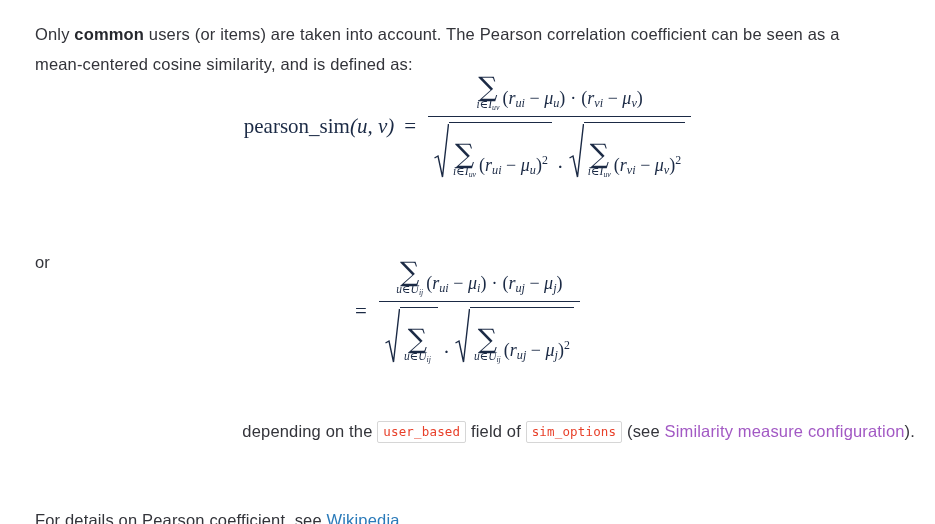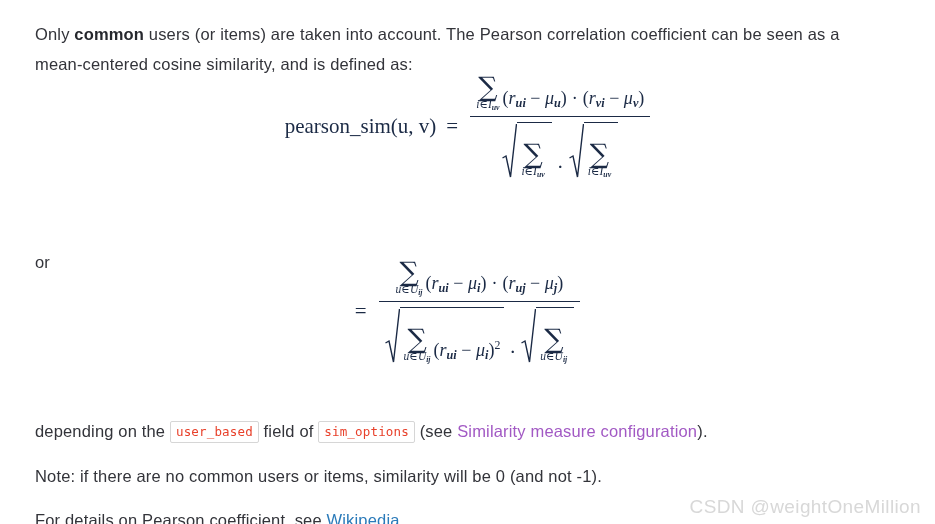--- a/index.html
+++ b/index.html
@@ -29,21 +29,21 @@
   .para {
     position: absolute;
     left: 35px;
     font-size: 16.5px;
     line-height: 30px;
     color: #33343a;
     letter-spacing: 0.01em;
   }
   .para.p-intro { top: 2px; width: 855px; }
   .para.p-or    { top: 230px; }
-  .para.p-dep   { top: 399px; width: 880px; }
+  .para.p-dep   { top: 399px; width: 880px; text-align: right; }
   .para.p-note  { top: 444px; width: 880px; }
   .para.p-det   { top: 488px; width: 880px; }
 
   b.strong { font-weight: bold; color: #26282e; }
 
   a.link {
     text-decoration: none;
     cursor: pointer;
   }
   a.link.violet { color: #a259c4; }
@@ -79,21 +79,21 @@
     justify-content: center;
     font-size: 21px;
   }
 
   .lhs {
     font-family: "Liberation Serif", "DejaVu Serif", serif;
     font-size: 21px;
     white-space: nowrap;
     padding-right: 10px;
   }
-  .lhs .ital { }
+  .lhs .ital { font-style: italic; }
 
   .eqsign { font-size: 21px; padding-right: 12px; }
 
   
   .frac {
     display: inline-flex;
     flex-direction: column;
     align-items: center;
     justify-content: center;
     vertical-align: middle;
@@ -141,21 +141,20 @@
     white-space: nowrap;
     font-style: italic;
   }
   .term .paren,
   .term .op,
   .term .dot { font-style: normal; }
   .sub {
     font-size: 0.68em;
     vertical-align: -0.22em;
     font-style: italic;
-    font-weight: bold;
   }
   .sup {
     font-size: 0.66em;
     vertical-align: 0.58em;
     font-style: normal;
   }
   .cdot {
     font-style: normal;
     padding: 0 5px;
   }
@@ -225,36 +224,38 @@
             <span class="sign">
               <svg width="15" height="58" viewBox="0 0 15 58" aria-hidden="true">
                 <path d="M0.5 36 L4 34 L8.5 55 L14.5 2" fill="none" stroke="#1b2a45" stroke-width="1.4" stroke-linejoin="miter"></path>
               </svg>
             </span>
             <span class="body">
               <span class="sum">
                 <span class="big">∑</span>
                 <span class="lim"><span>i</span><span>∈</span><span>I</span><span class="sub">uv</span></span>
               </span>
+              <span class="term"><span class="paren">(</span><span>r</span><span class="sub">ui</span><span class="op">&nbsp;</span><span class="op">−</span><span class="op">&nbsp;</span><span class="mu">μ</span><span class="sub">u</span><span class="paren">)</span><span class="sup">2</span></span>
             </span>
           </span>
 
           <span class="cdot">·</span>
 
           <span class="radical">
             <span class="sign">
               <svg width="15" height="58" viewBox="0 0 15 58" aria-hidden="true">
                 <path d="M0.5 36 L4 34 L8.5 55 L14.5 2" fill="none" stroke="#1b2a45" stroke-width="1.4" stroke-linejoin="miter"></path>
               </svg>
             </span>
             <span class="body">
               <span class="sum">
                 <span class="big">∑</span>
                 <span class="lim"><span>i</span><span>∈</span><span>I</span><span class="sub">uv</span></span>
               </span>
+              <span class="term"><span class="paren">(</span><span>r</span><span class="sub">vi</span><span class="op">&nbsp;</span><span class="op">−</span><span class="op">&nbsp;</span><span class="mu">μ</span><span class="sub">v</span><span class="paren">)</span><span class="sup">2</span></span>
             </span>
           </span>
 
         </span>
       </span>
     </span>
   </div>
 
   <p class="para p-or">or</p>
 
@@ -281,51 +282,49 @@
             <span class="sign">
               <svg width="15" height="58" viewBox="0 0 15 58" aria-hidden="true">
                 <path d="M0.5 36 L4 34 L8.5 55 L14.5 2" fill="none" stroke="#1b2a45" stroke-width="1.4" stroke-linejoin="miter"></path>
               </svg>
             </span>
             <span class="body">
               <span class="sum">
                 <span class="big">∑</span>
                 <span class="lim"><span>u</span><span>∈</span><span>U</span><span class="sub">ij</span></span>
               </span>
-              <span class="term"><span class="paren">(</span><span>r</span><span class="sub">ui</span><span class="op">&nbsp;</span><span class="op">−</span><span class="op">&nbsp;</span><span class="mu">μ</span><span class="sub">i</span><span class="paren">)</span><span class="sup">2</span></span>
             </span>
           </span>
 
           <span class="cdot">·</span>
 
           <span class="radical">
             <span class="sign">
               <svg width="15" height="58" viewBox="0 0 15 58" aria-hidden="true">
                 <path d="M0.5 36 L4 34 L8.5 55 L14.5 2" fill="none" stroke="#1b2a45" stroke-width="1.4" stroke-linejoin="miter"></path>
               </svg>
             </span>
             <span class="body">
               <span class="sum">
                 <span class="big">∑</span>
                 <span class="lim"><span>u</span><span>∈</span><span>U</span><span class="sub">ij</span></span>
               </span>
+              <span class="term"><span class="paren">(</span><span>r</span><span class="sub">uj</span><span class="op">&nbsp;</span><span class="op">−</span><span class="op">&nbsp;</span><span class="mu">μ</span><span class="sub">j</span><span class="paren">)</span><span class="sup">2</span></span>
             </span>
           </span>
 
         </span>
       </span>
     </span>
   </div>
 
   <p class="para p-dep"><span>depending on the</span>
     <code class="inline-code">user_based</code>
     <span>field of</span>
     <code class="inline-code">sim_options</code>
     <span>(see</span>
     <a class="link violet" href="#">Similarity measure configuration</a><span>).</span></p>
 
-  <p class="para p-note">Note: if there are no common users or items, similarity will be 0 (and not -1).</p>
 
   <p class="para p-det"><span>For details on Pearson coefficient, see </span><a class="link blue" href="#">Wikipedia</a><span>.</span></p>
 
-  <div class="watermark">CSDN @weightOneMillion</div>
 
 </div>
 
 </body></html>

